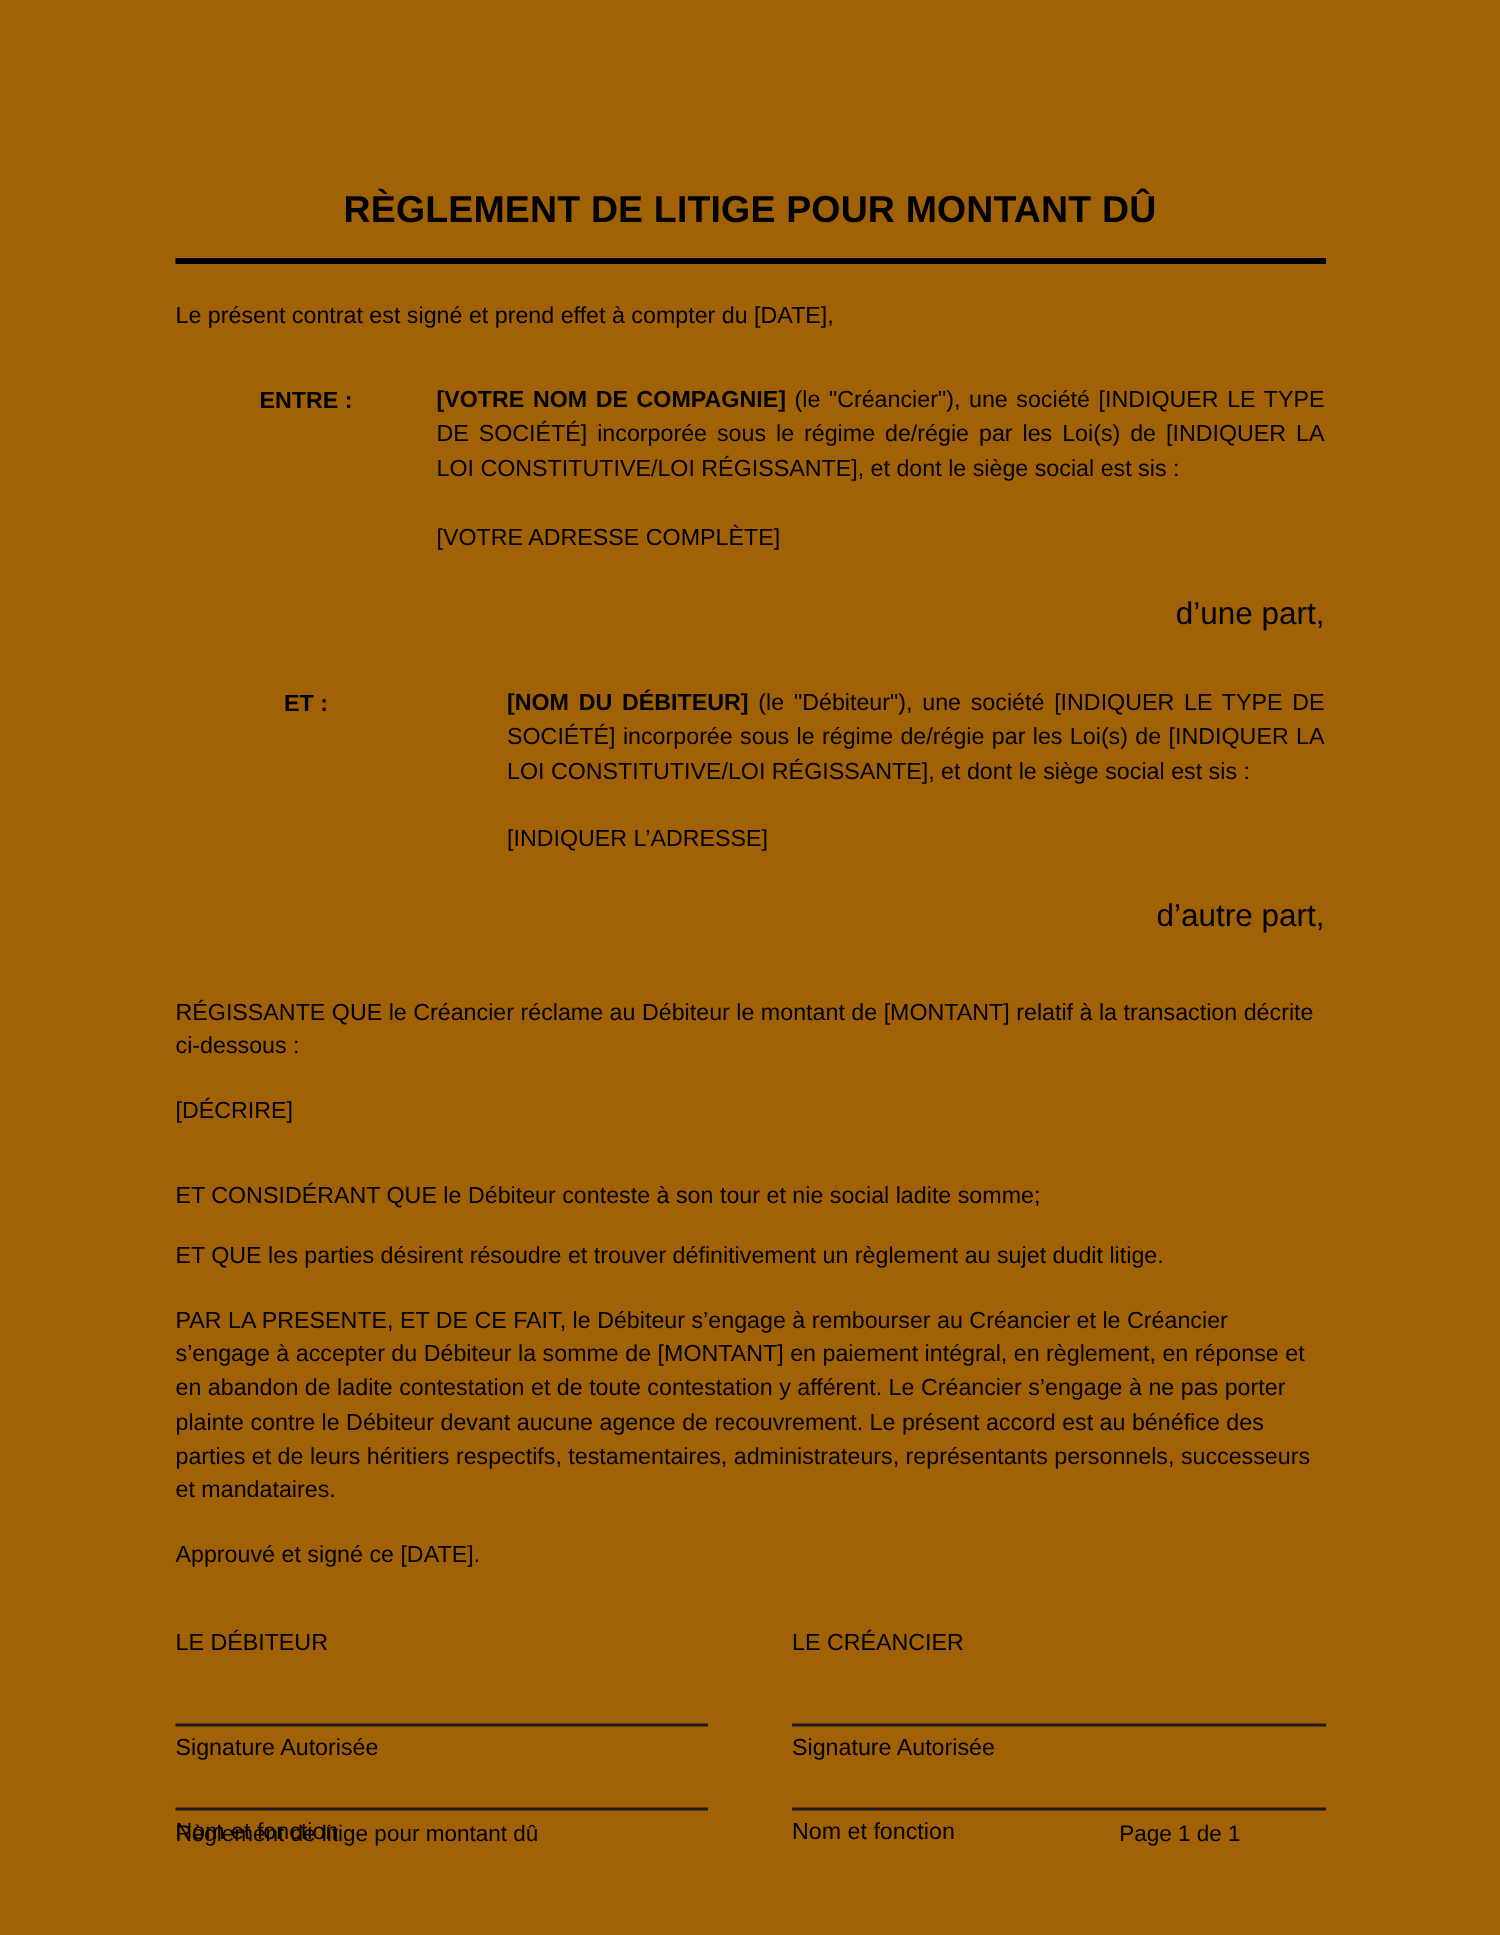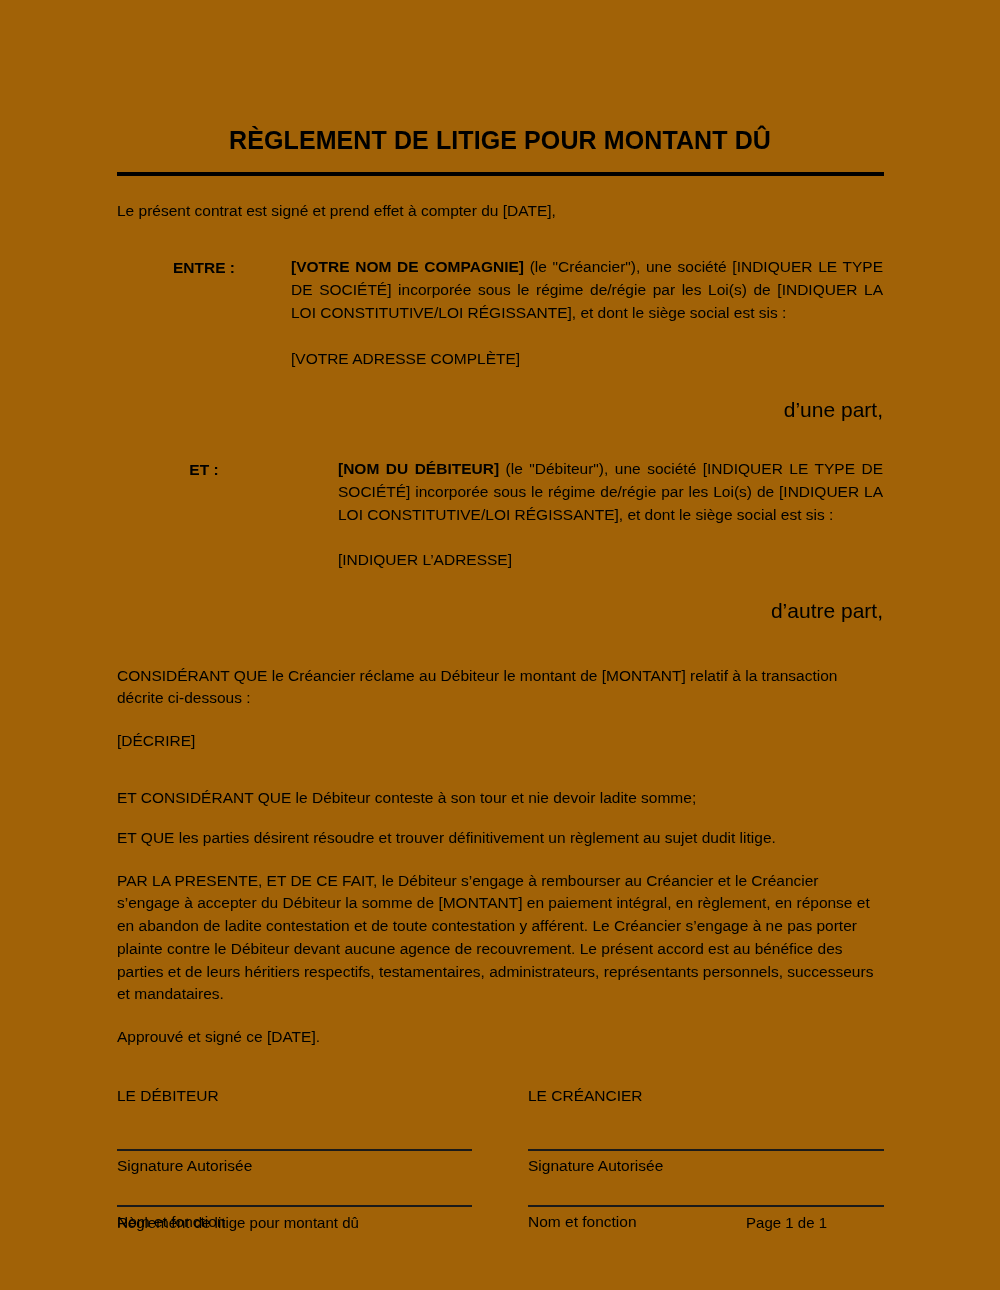--- a/index.html
+++ b/index.html
@@ -171,23 +171,23 @@
 
   <div class="party-block second">
     <div class="party-label">ET :</div>
     <div class="party-body">
       <span class="strong">[NOM DU DÉBITEUR]</span><span> (le "Débiteur"), une société [INDIQUER LE TYPE DE SOCIÉTÉ] incorporée sous le régime de/régie par les Loi(s) de [INDIQUER LA LOI CONSTITUTIVE/LOI RÉGISSANTE], et dont le siège social est sis :</span>
       <div class="party-address">[INDIQUER L’ADRESSE]</div>
     </div>
   </div>
   <div class="part-right">d’autre part,</div>
 
-  <div class="para gap-xl">CONSIDÉRANT QUE le Créancier réclame au Débiteur le montant de [MONTANT] relatif à la transaction décrite ci-dessous :</div>
+  <div class="para gap-xl">RÉGISSANTE QUE le Créancier réclame au Débiteur le montant de [MONTANT] relatif à la transaction décrite ci-dessous :</div>
   <div class="para">[DÉCRIRE]</div>
-  <div class="para gap-lg">ET CONSIDÉRANT QUE le Débiteur conteste à son tour et nie devoir ladite somme;</div>
+  <div class="para gap-lg">ET CONSIDÉRANT QUE le Débiteur conteste à son tour et nie social ladite somme;</div>
   <div class="para tight">ET QUE les parties désirent résoudre et trouver définitivement un règlement au sujet dudit litige.</div>
 
   <div class="para">PAR LA PRESENTE, ET DE CE FAIT, le Débiteur s’engage à rembourser au Créancier et le Créancier s’engage à accepter du Débiteur la somme de [MONTANT] en paiement intégral, en règlement, en réponse et en abandon de ladite contestation et de toute contestation y afférent. Le Créancier s’engage à ne pas porter plainte contre le Débiteur devant aucune agence de recouvrement. Le présent accord est au bénéfice des parties et de leurs héritiers respectifs, testamentaires, administrateurs, représentants personnels, successeurs et mandataires.</div>
 
   <div class="para">Approuvé et signé ce [DATE].</div>
 
   <div class="sig-heads">
     <div class="sig-col-left">LE DÉBITEUR</div>
     <div class="sig-col-right">LE CRÉANCIER</div>
   </div>

